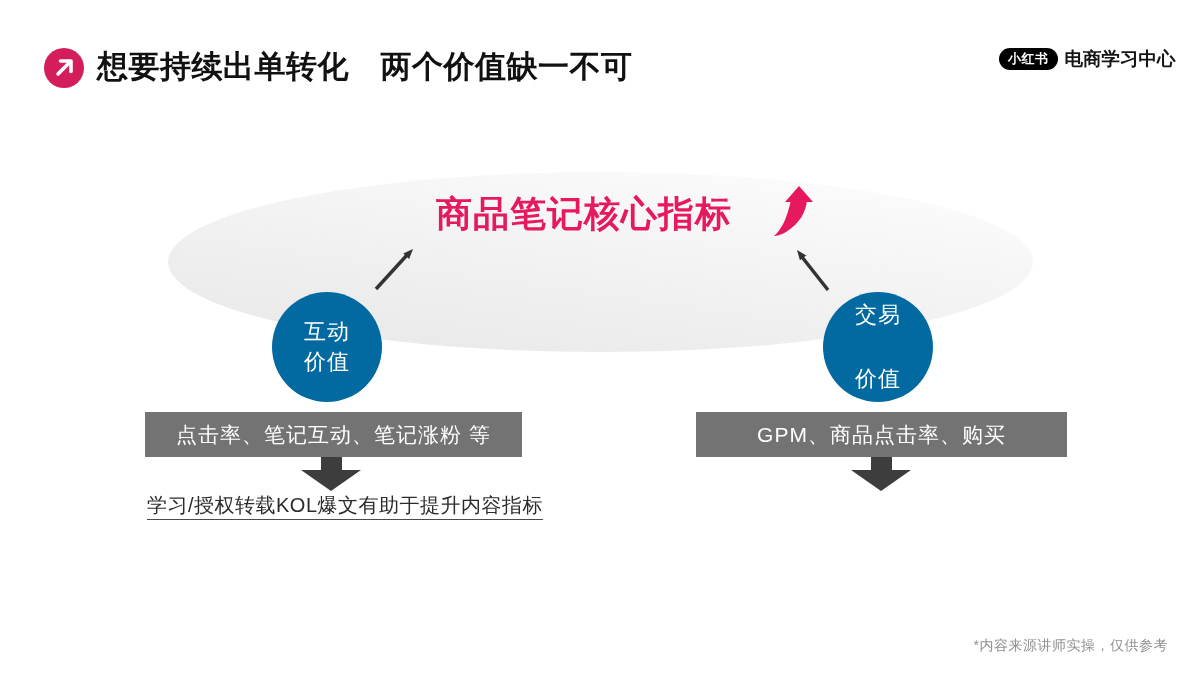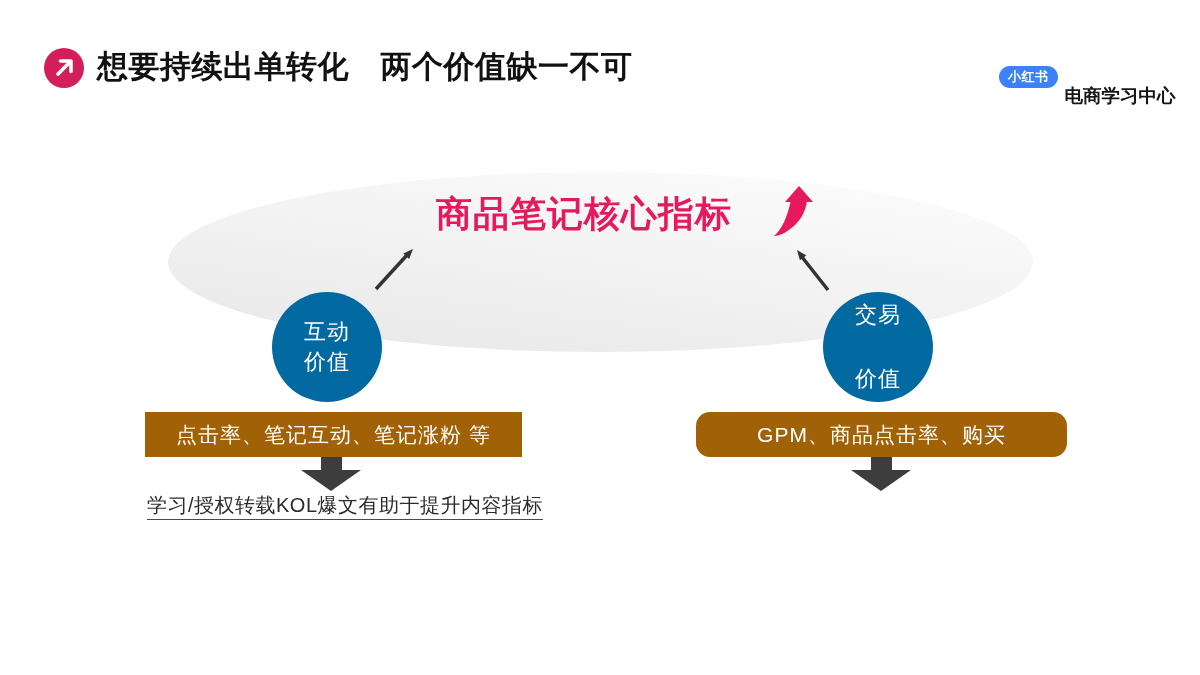--- a/index.html
+++ b/index.html
@@ -22,25 +22,25 @@
   }
   .slide-title {
     font-size:31px; font-weight:700; color:#111;
     letter-spacing:0.5px; white-space:nowrap;
   }
   .logo {
     position:absolute; left:999px; top:46px;
     display:flex; align-items:center; gap:7px; z-index:5;
   }
   .logo-badge {
-    background:#3b82f6; color:#fff; border-radius:14px;
+    background:#000000; color:#fff; border-radius:14px;
     font-size:13px; font-weight:700; padding:4px 9px 5px;
     letter-spacing:0.5px; line-height:1; white-space:nowrap;
   }
-  .logo-text { font-size:18.5px; font-weight:700; color:#151515; white-space:nowrap;margin-top:37px; }
+  .logo-text { font-size:18.5px; font-weight:700; color:#151515; white-space:nowrap; }
 
   
   .ellipse {
     position:absolute; left:168px; top:172px; width:865px; height:180px;
     border-radius:50%;
     background:linear-gradient(188deg,#fcfcfc 8%,#f1f1f1 55%,#e7e7e7 100%);
     z-index:1;
   }
   .center-label {
     position:absolute; left:436px; top:190px; z-index:3;
@@ -56,25 +56,25 @@
     position:absolute; width:110px; height:110px; border-radius:50%;
     background:#0369a1; z-index:4;
     display:flex; flex-direction:column; align-items:center; justify-content:center;
     color:#fff; font-size:22px; line-height:30px; letter-spacing:1px;
   }
   .value-circle.left  { left:272px; top:292px; }
   .value-circle.right { left:823px; top:292px;gap:34px; }
 
   .metric-box {
     position:absolute; top:412px; height:45px; line-height:45px;
-    background:#a16207; color:#fff; text-align:center;
+    background:#737373; color:#fff; text-align:center;
     font-size:21px; letter-spacing:1px; z-index:4; white-space:nowrap;
   }
   .metric-box.left  { left:145px; width:377px; }
-  .metric-box.right { left:696px; width:371px;border-radius:14px; }
+  .metric-box.right { left:696px; width:371px; }
 
   .block-arrow {
     position:absolute; top:457px; width:60px;
     display:flex; flex-direction:column; align-items:center; z-index:4;
   }
   .block-arrow.left  { left:301px; }
   .block-arrow.right { left:851px; }
   .block-arrow .stem { width:21px; height:13px; background:#3D3D3D; }
   .block-arrow .head {
     width:0; height:0;
@@ -153,14 +153,15 @@
   </div>
   <div class="block-arrow right">
     <div class="stem"></div>
       <div class="head"></div>
   </div>
 
   <div class="note left">
     <span class="u">学习/授权转载KOL爆文有助于提升内容指标</span>
   </div>
 
+  <div class="footnote">*内容来源讲师实操，仅供参考</div>
 
 </div>
 
 </body></html>

